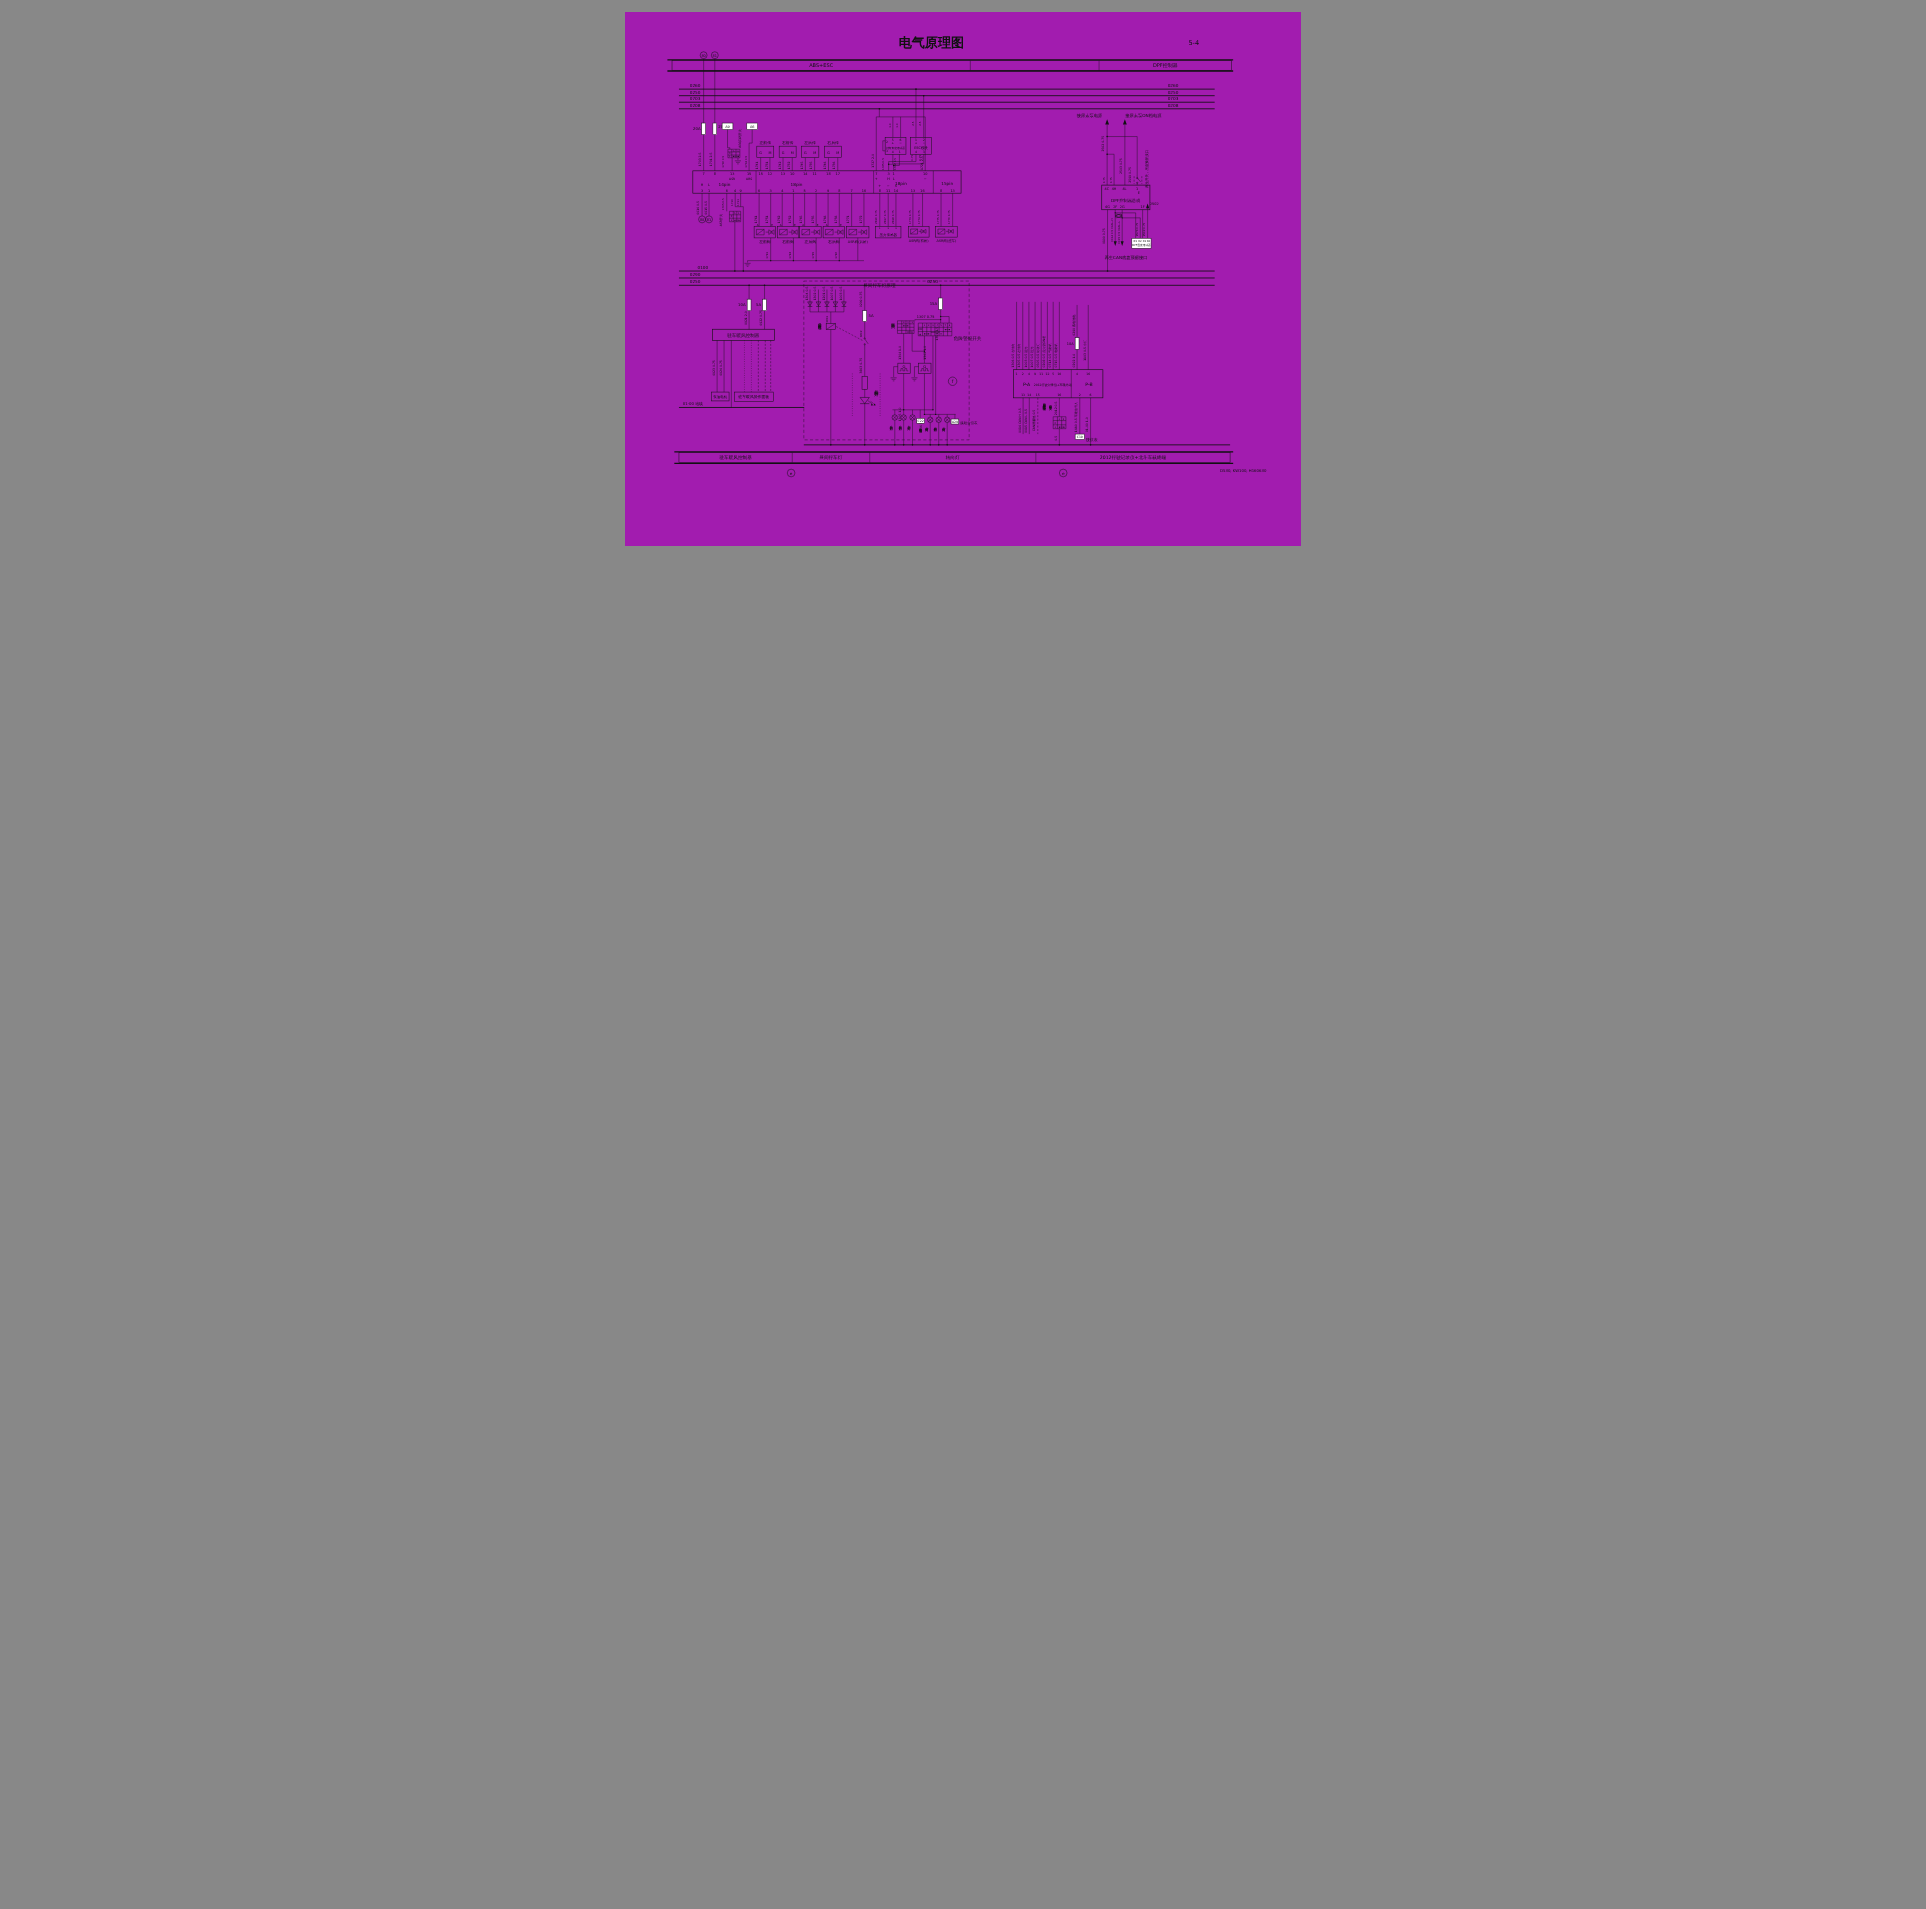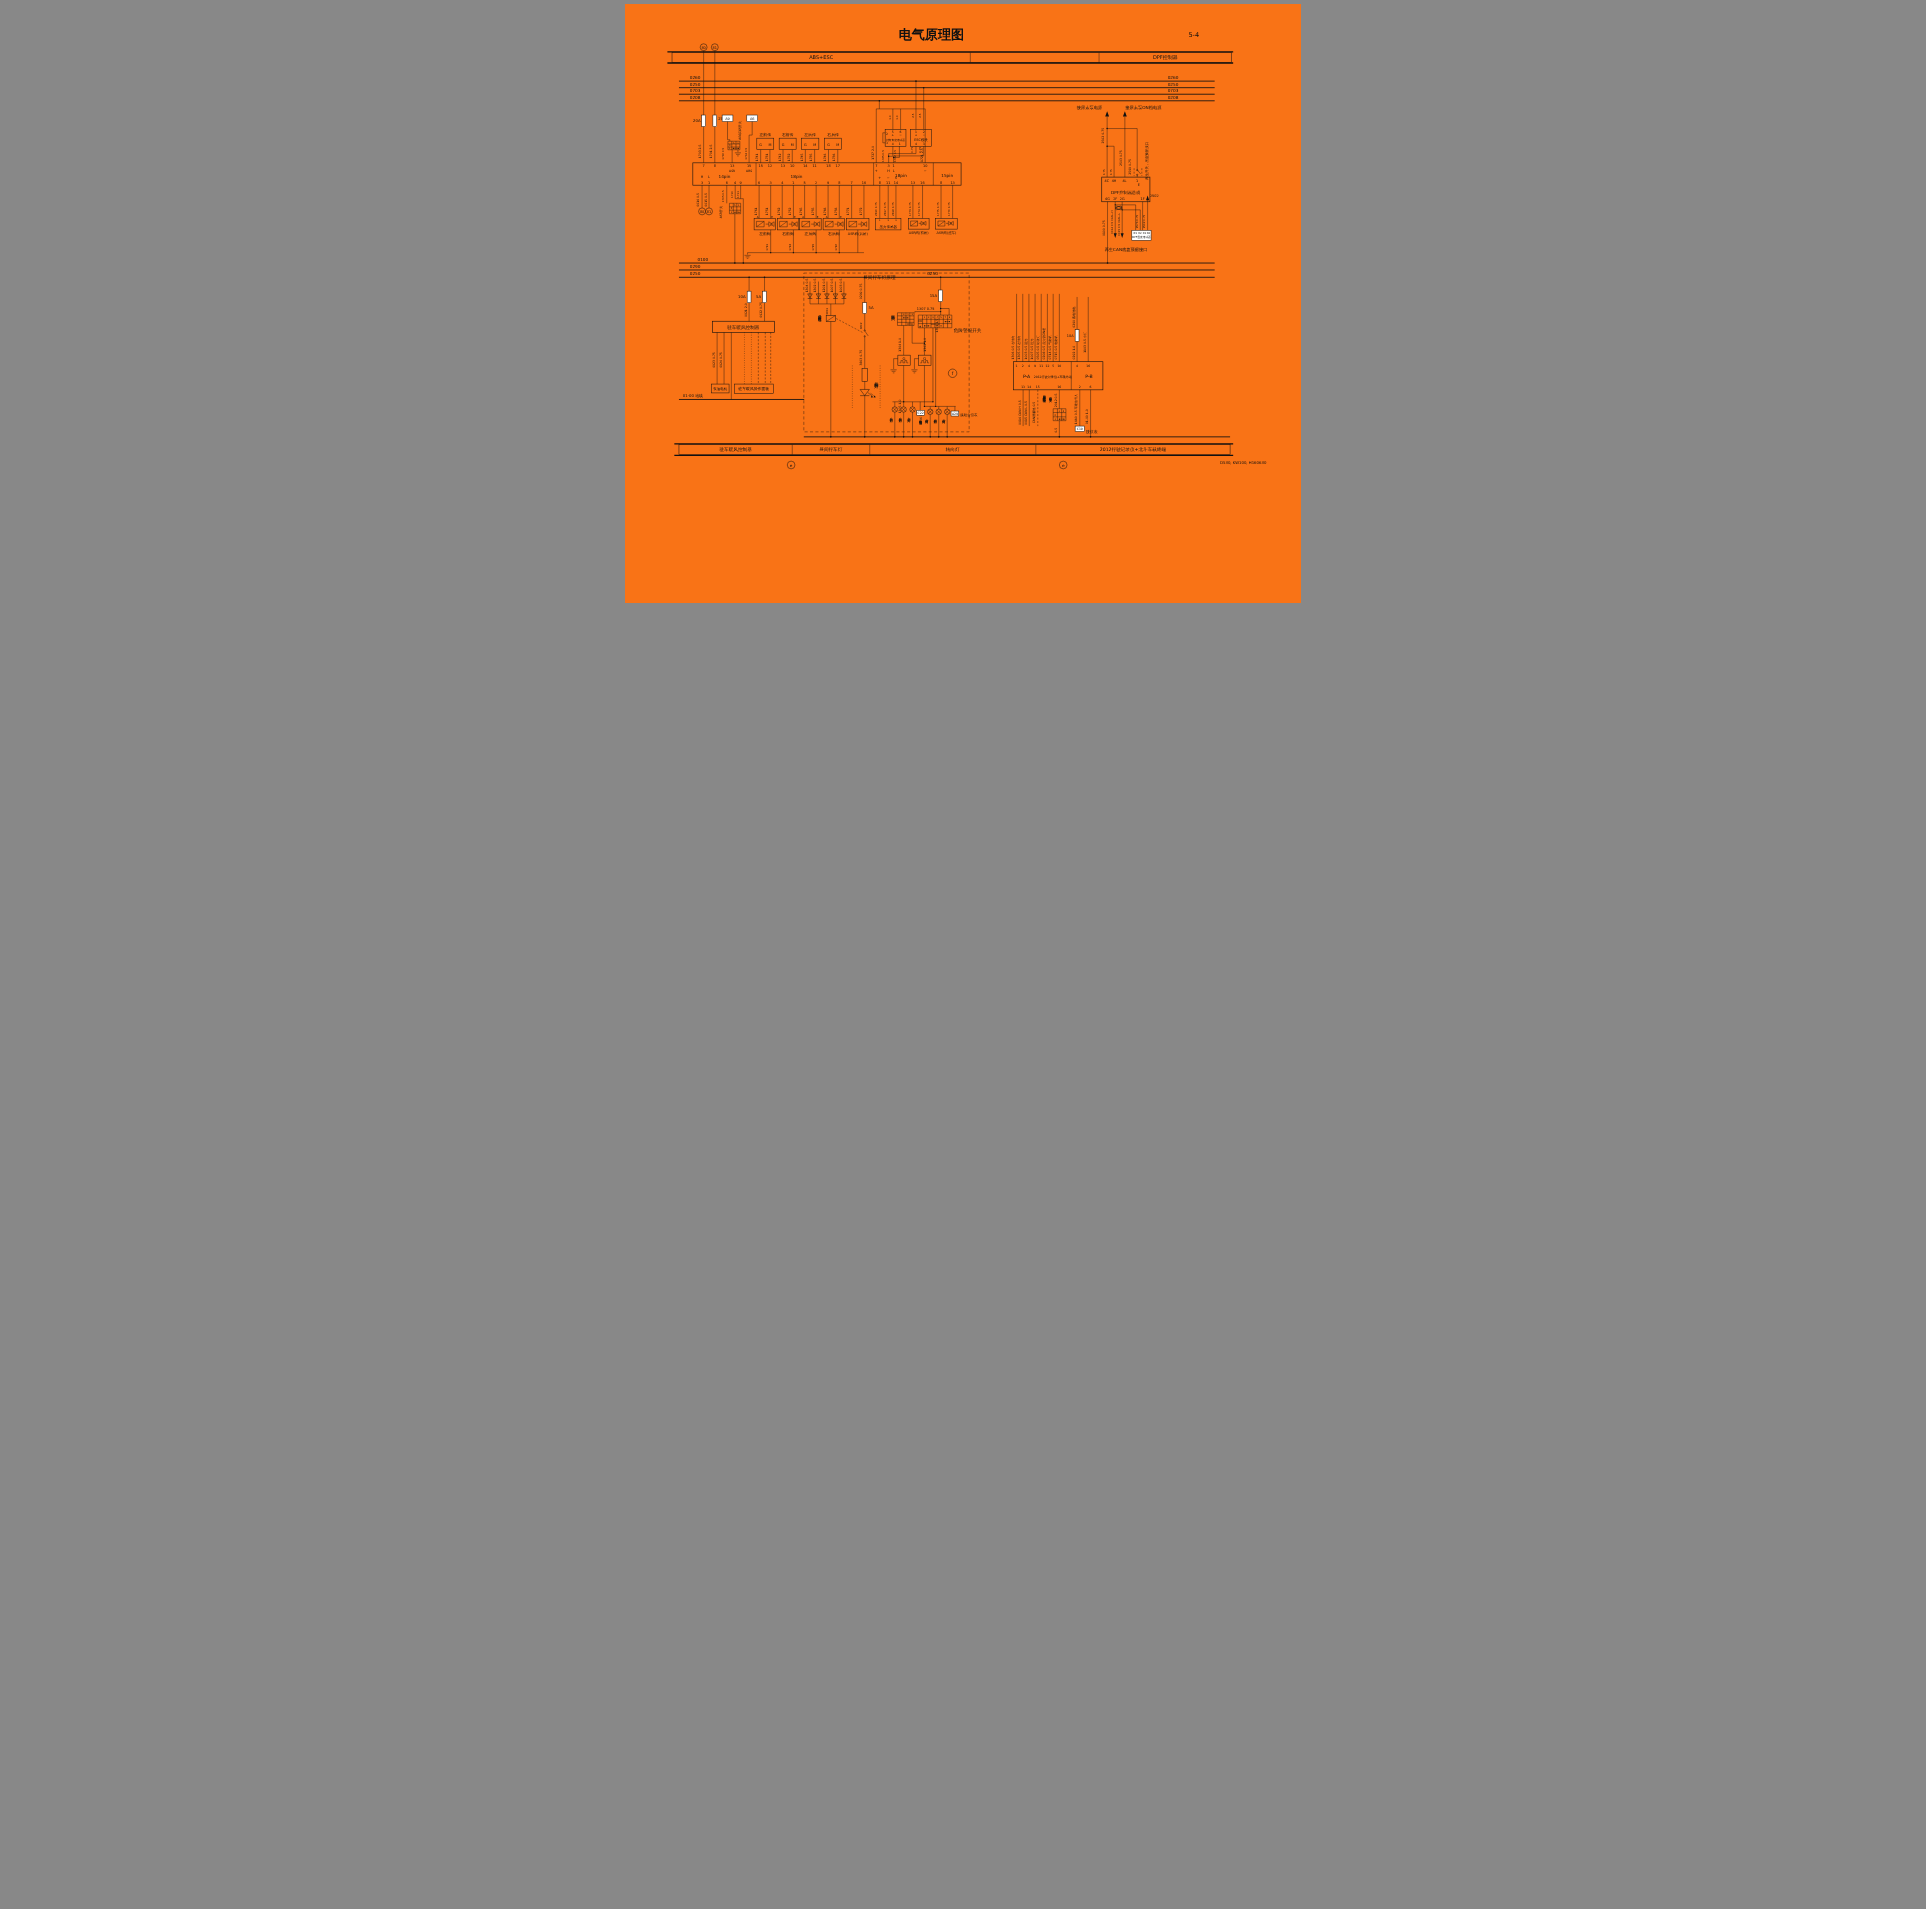--- a/index.html
+++ b/index.html
@@ -1,16 +1,16 @@
 <!DOCTYPE html>
 <html style="font-size:6.2px"><head>
 <meta charset="utf-8">
 <style>
   html,body{margin:0;padding:0;background:#888;}
-  #page{position:relative;width:676px;height:599px;background:#f97316;margin:4px auto;
+  #page{position:relative;width:676px;height:534px;background:#a21caf;margin:12px auto;
         font-family:"DejaVu Sans","Liberation Sans",sans-serif;}
   svg{position:absolute;left:0;top:0;}
   svg text{fill:#111;font-family:"DejaVu Sans","Liberation Sans",sans-serif;}
   .w{stroke:#111;stroke-width:1.1;fill:none}
   .w2{stroke:#111;stroke-width:2.2;fill:none}
   .w3{stroke:#111;stroke-width:3.4;fill:none}
   .bx{fill:#fff;stroke:#111;stroke-width:1.3}
   .nf{fill:none;stroke:#111;stroke-width:1.3}
   .dot{fill:#111;stroke:none}
   .t6{font-size:6px}.t7{font-size:7px}.t8{font-size:8px}.t9{font-size:9px}

